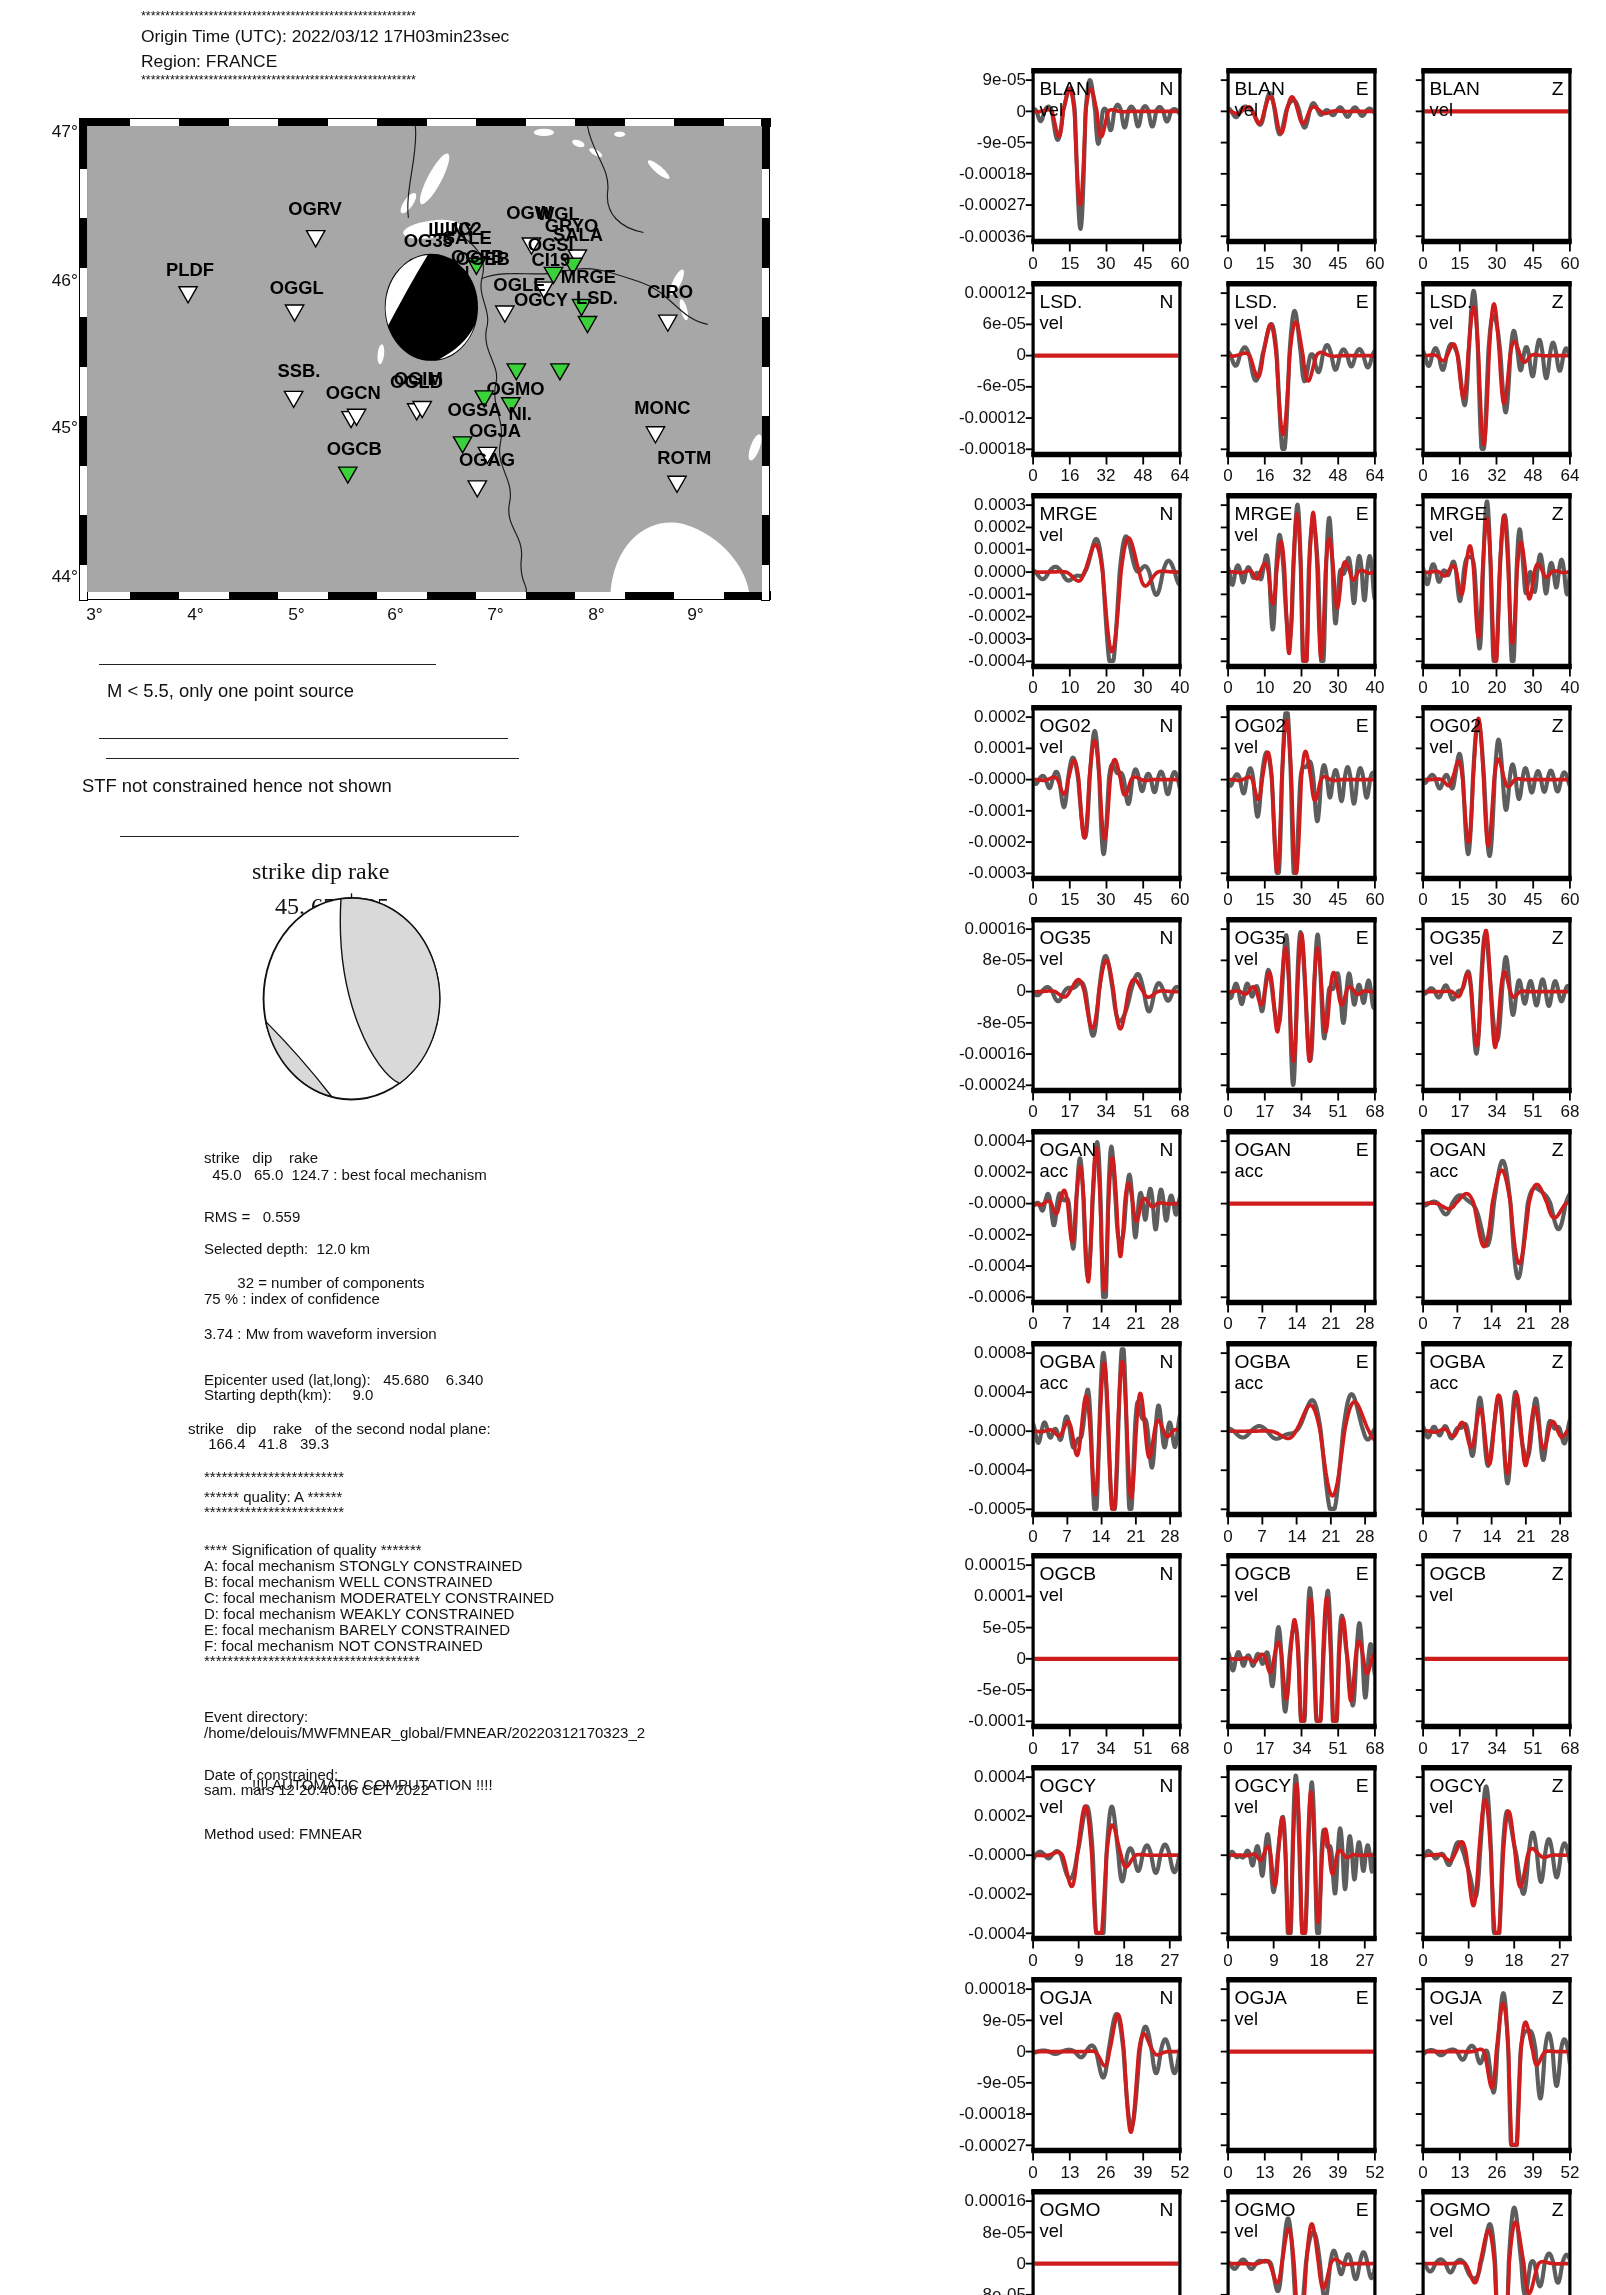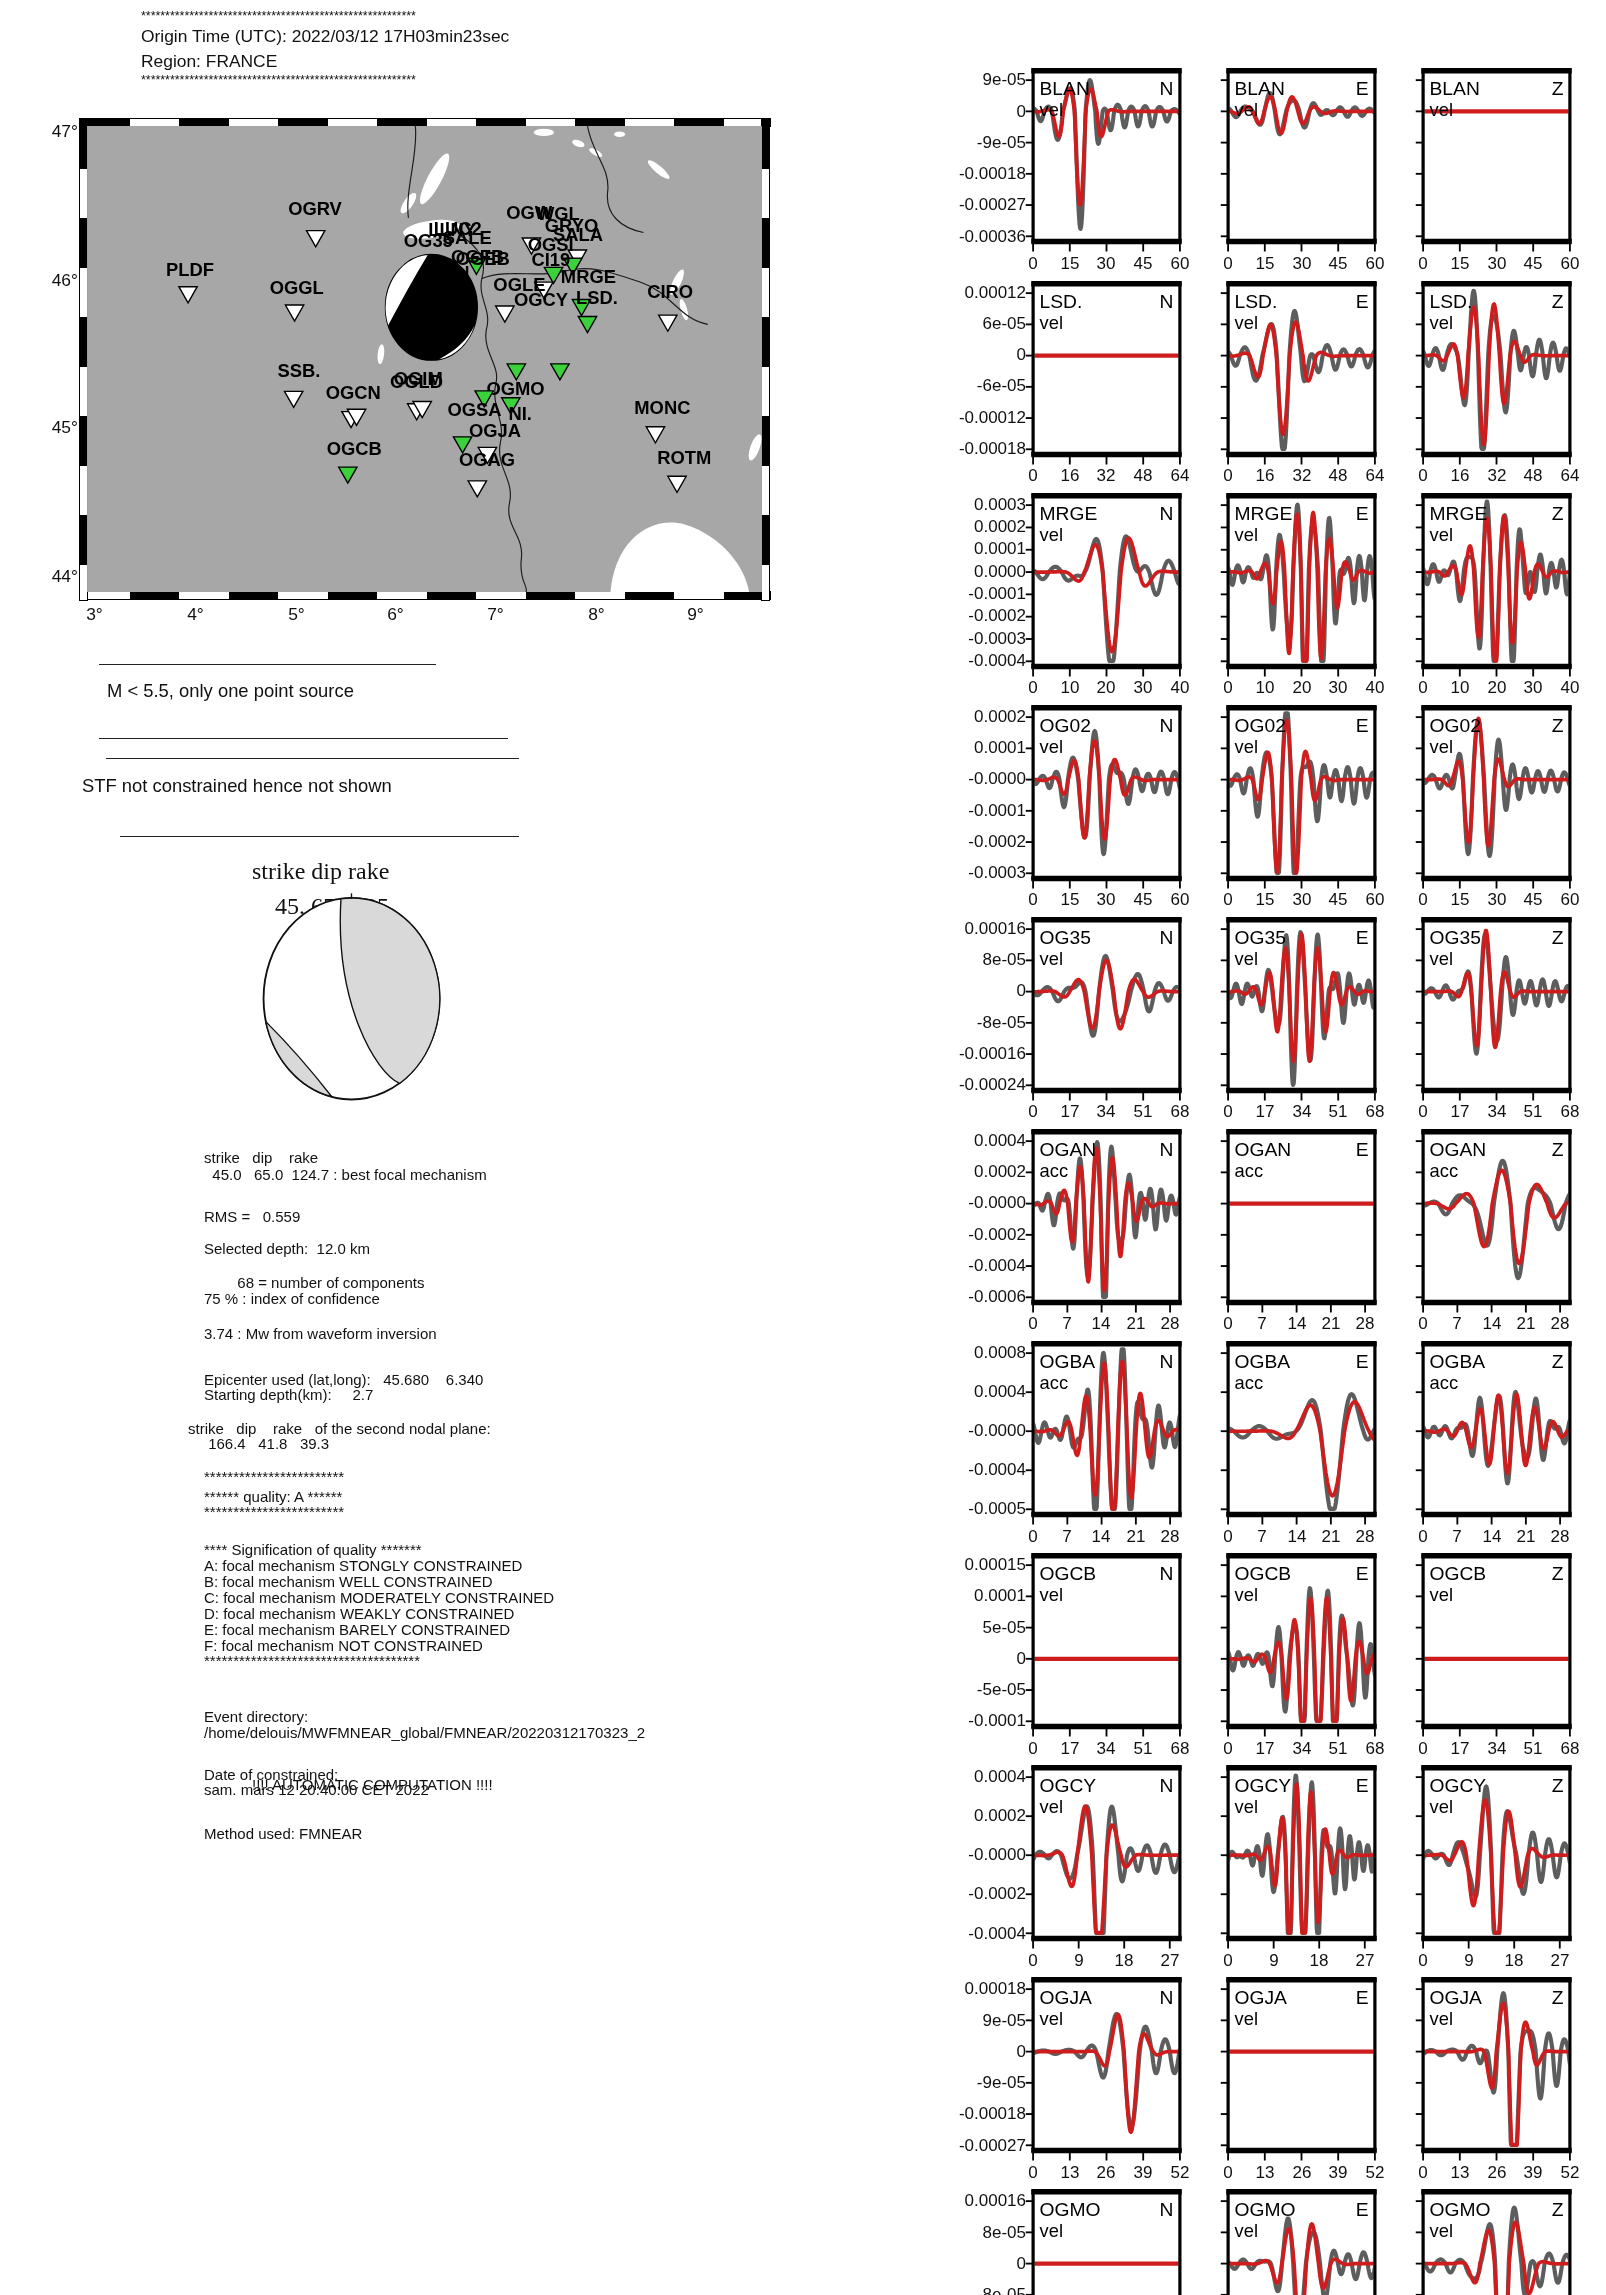--- a/index.html
+++ b/index.html
@@ -167,25 +167,25 @@
   <path d="M192,12 A192,220 0 0 1 320,415 C268,392 178,240 192,12 Z" fill="#d9d9d9" stroke="#111" stroke-width="3"></path>
   <path d="M28,280 A192,220 0 0 0 172,444 C130,390 70,322 28,280 Z" fill="#d9d9d9" stroke="#111" stroke-width="3"></path>
   <line x1="215" y1="0" x2="215" y2="12" stroke="#111" stroke-width="3"></line>
 </svg>
 
 <div id="report">
     <div class="abs rline" style="left:204px;top:1150px;">strike   dip    rake</div>
     <div class="abs rline" style="left:204px;top:1167px;">  45.0   65.0  124.7 : best focal mechanism</div>
     <div class="abs rline" style="left:204px;top:1209px;">RMS =   0.559</div>
     <div class="abs rline" style="left:204px;top:1241px;">Selected depth:  12.0 km</div>
-    <div class="abs rline" style="left:204px;top:1275px;">        68 = number of components</div>
+    <div class="abs rline" style="left:204px;top:1275px;">        32 = number of components</div>
     <div class="abs rline" style="left:204px;top:1291px;">75 % : index of confidence</div>
     <div class="abs rline" style="left:204px;top:1326px;">3.74 : Mw from waveform inversion</div>
     <div class="abs rline" style="left:204px;top:1372px;">Epicenter used (lat,long):   45.680    6.340</div>
-    <div class="abs rline" style="left:204px;top:1387px;">Starting depth(km):     2.7</div>
+    <div class="abs rline" style="left:204px;top:1387px;">Starting depth(km):     9.0</div>
     <div class="abs rline" style="left:188px;top:1421px;">strike   dip    rake   of the second nodal plane:</div>
     <div class="abs rline" style="left:204px;top:1436px;"> 166.4   41.8   39.3</div>
     <div class="abs rline" style="left:204px;top:1469px;">************************</div>
     <div class="abs rline" style="left:204px;top:1489px;">****** quality: A ******</div>
     <div class="abs rline" style="left:204px;top:1504px;">************************</div>
     <div class="abs rline" style="left:204px;top:1542px;">**** Signification of quality *******</div>
     <div class="abs rline" style="left:204px;top:1558px;">A: focal mechanism STONGLY CONSTRAINED</div>
     <div class="abs rline" style="left:204px;top:1574px;">B: focal mechanism WELL CONSTRAINED</div>
     <div class="abs rline" style="left:204px;top:1590px;">C: focal mechanism MODERATELY CONSTRAINED</div>
     <div class="abs rline" style="left:204px;top:1606px;">D: focal mechanism WEAKLY CONSTRAINED</div>

